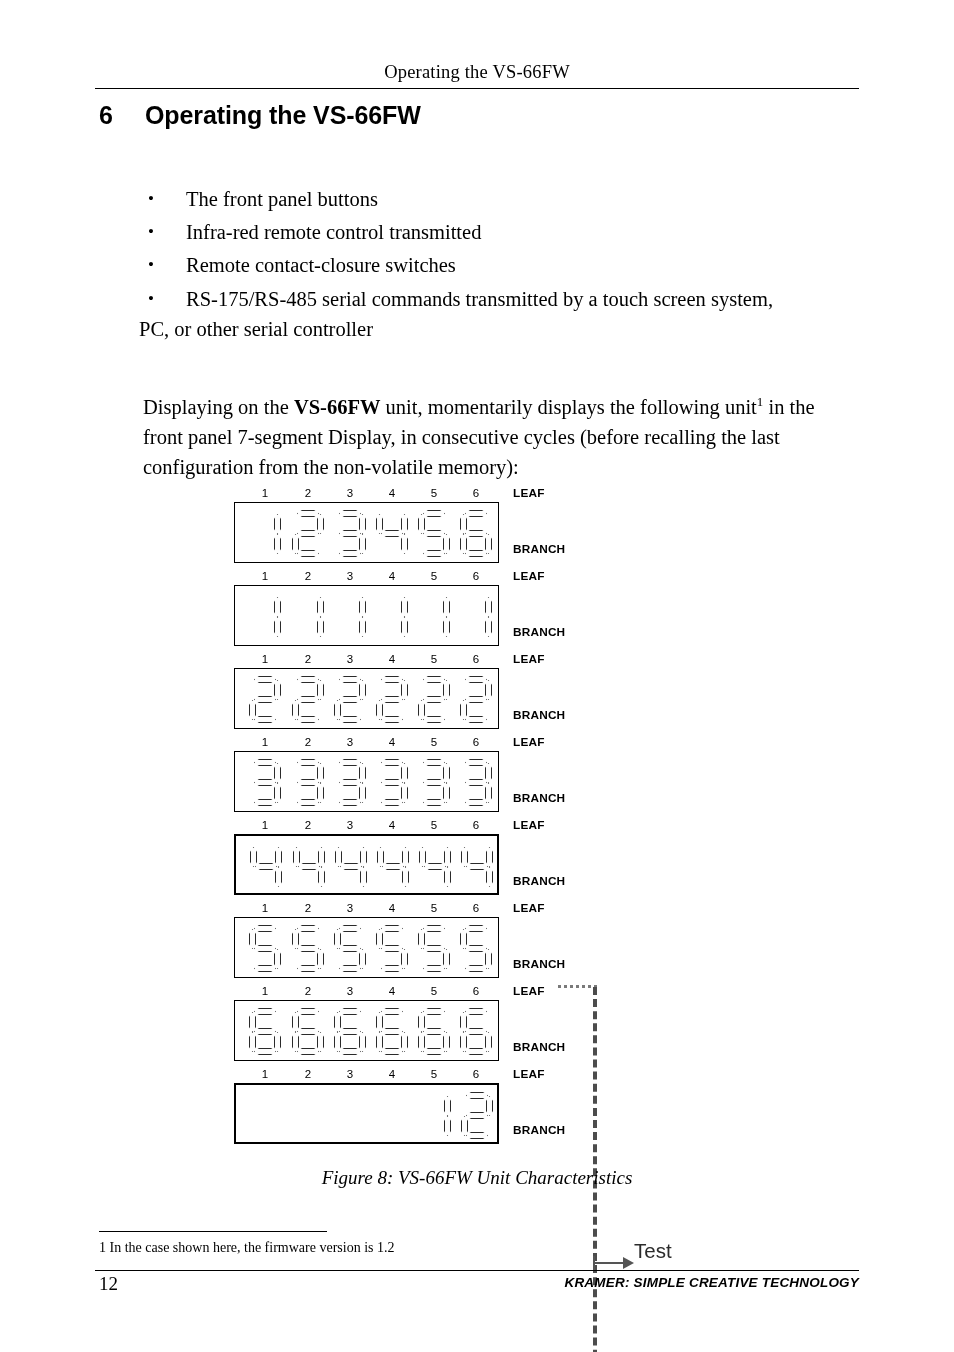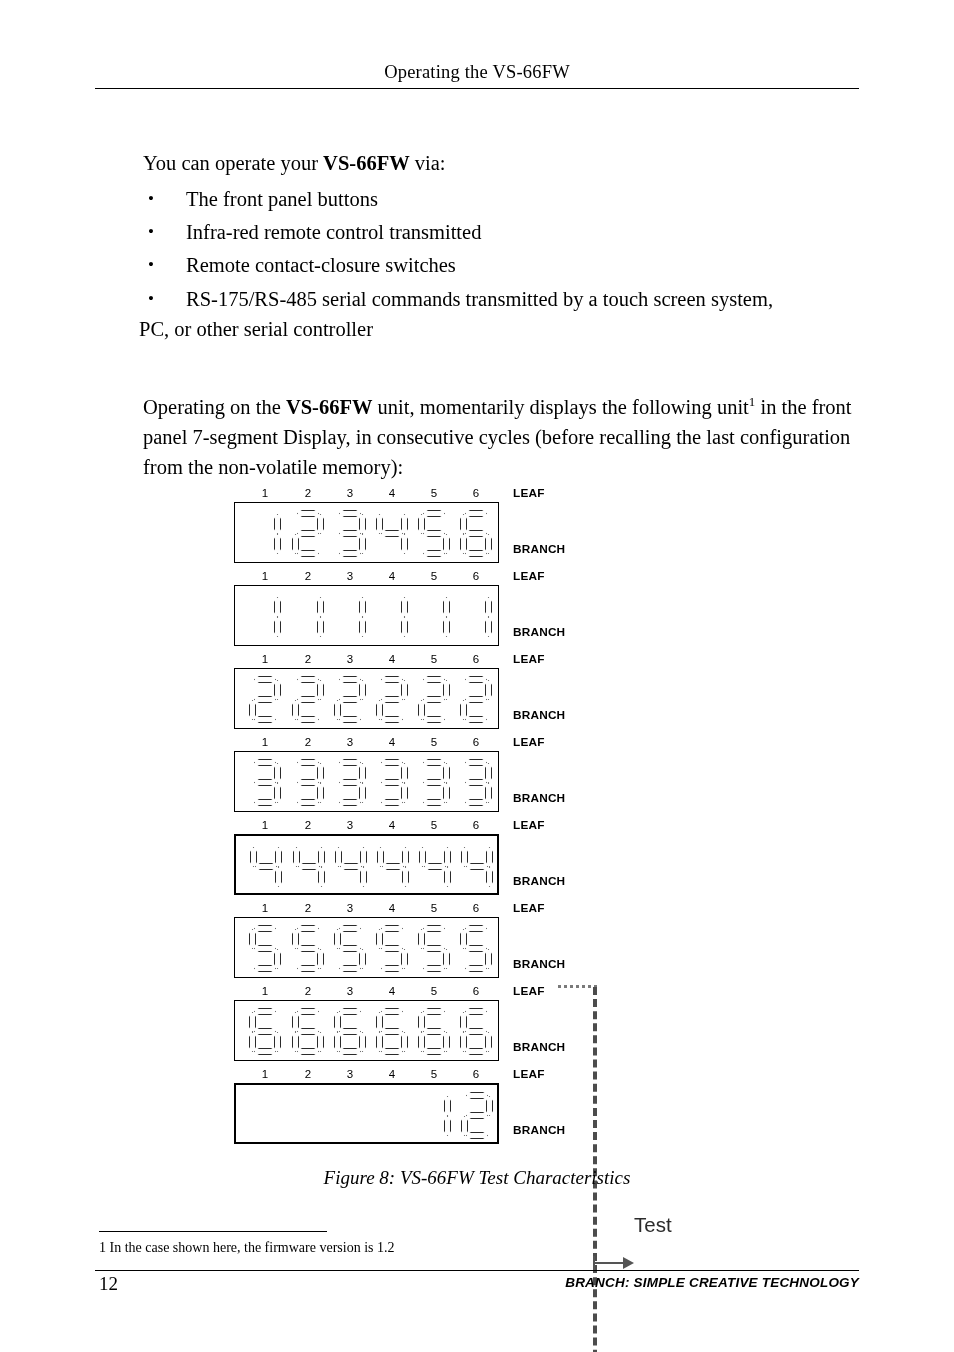--- a/index.html
+++ b/index.html
@@ -234,21 +234,21 @@
     border-left: 2.4px solid #555;
   }
 
   .callout {
     position: absolute;
     font-family: "Liberation Sans", sans-serif;
     font-size: 20.5px;
     color: #2b2b2b;
     line-height: 22px;
   }
-  .callout-test { left: 634px; top: 730px; }
+  .callout-test { left: 634px; top: 756px; }
 
   
   .caption {
     position: absolute;
     left: 95px;
     top: 1167px;
     width: 764px;
     text-align: center;
     font-family: "Liberation Serif", serif;
     font-style: italic;
@@ -301,24 +301,24 @@
   .bold { font-weight: bold; }
 </style>
 </head>
 <body>
 
 <div class="page">
 
   <div class="running-header">Operating the VS-66FW</div>
   <div class="header-rule"></div>
 
-
-  <div class="para intro">
-    <span>You can operate your </span><span class="bold">VS-66FW</span><span> via:</span>
+  <div class="h1">
+    <span class="num">6</span><span>Operating the VS-66FW</span>
   </div>
+
 
   <div class="bullet b1">
     <span class="dot">•</span>
     <span class="btext">The front panel buttons</span>
   </div>
   <div class="bullet b2">
     <span class="dot">•</span>
     <span class="btext">Infra-red remote control transmitted</span>
   </div>
   <div class="bullet b3">
@@ -326,21 +326,21 @@
     <span class="btext">Remote contact-closure switches</span>
   </div>
   <div class="bullet b4">
     <span class="dot">•</span>
     <span class="btext">RS-175/RS-485 serial commands transmitted by a touch screen system,</span>
     <span class="cont">PC, or other serial controller</span>
   </div>
 
 
   <div class="para switching">
-    <span>Operating on the </span><span class="bold">VS-66FW</span><span> unit, momentarily displays the following unit</span><span class="sup">1</span><span> in the front panel 7-segment Display, in consecutive cycles (before recalling the last configuration from the non-volatile memory):</span>
+    <span>Displaying on the </span><span class="bold">VS-66FW</span><span> unit, momentarily displays the following unit</span><span class="sup">1</span><span> in the front panel 7-segment Display, in consecutive cycles (before recalling the last configuration from the non-volatile memory):</span>
   </div>
 
   <div class="figure">
 
     <div id="display-rows">
         <div class="disp-row" style="top: 2px;">
           <div class="colnums">
             <span style="left: 24px;">1</span>
             <span style="left: 67px;">2</span>
             <span style="left: 109px;">3</span>
@@ -742,22 +742,22 @@
     <div class="brk brk-test-top"></div>
     <div class="brk brk-test"></div>
 
     <div class="arrow-tail" style="left:593px; top:772px; height:15px;"></div>
     <div class="arrow-line" style="left:593px; top:778px; width:36px;"></div>
     <div class="arrow-head" style="left:623px; top:772.5px;"></div>
     <div class="callout callout-test">Test</div>
 
   </div>
 
-  <div class="caption">Figure 8: VS-66FW Test Characteristics</div>
+  <div class="caption">Figure 8: VS-66FW Unit Characteristics</div>
 
   <div class="footnote-rule"></div>
   <div class="footnote">1 In the case shown here, the firmware version is 1.2</div>
 
   <div class="footer-rule"></div>
   <div class="page-num">12</div>
-  <div class="footer-brand">BRANCH:  SIMPLE CREATIVE TECHNOLOGY</div>
+  <div class="footer-brand">KRAMER:  SIMPLE CREATIVE TECHNOLOGY</div>
 
 </div>
 
 </body></html>

